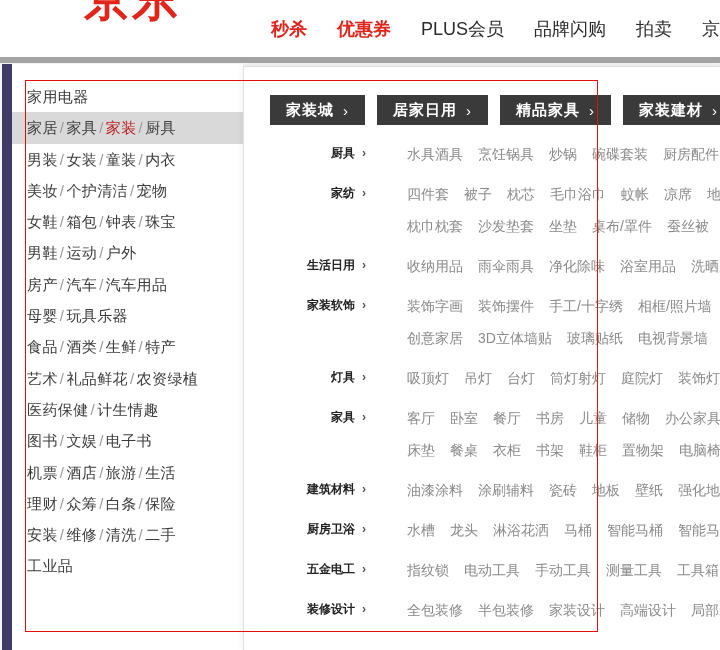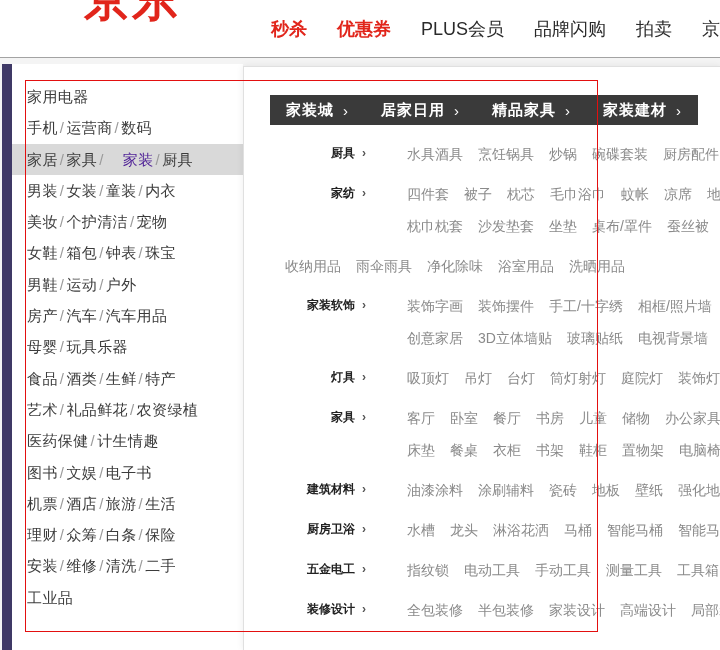--- a/index.html
+++ b/index.html
@@ -5,21 +5,21 @@
   html,body{margin:0;padding:0;}
   .page{
     position:relative; width:720px; height:650px; overflow:hidden;
     background:#f4f4f4;
     font-family:"Liberation Sans", sans-serif;
     -webkit-font-smoothing:antialiased;
   }
   
   .header{
     position:absolute; left:0; top:0; width:720px; height:57px;
-    background:#ffffff; border-bottom:1px solid #a3a3a3; overflow:hidden; z-index:2;
+    background:#ffffff; border-bottom:6px solid #a3a3a3; overflow:hidden; z-index:2;
   }
   .logo{
     position:absolute; left:84px; top:-24px;
     font-size:46px; font-weight:bold; color:#e1251b; letter-spacing:2px;
     line-height:1; cursor:pointer;
   }
   .topnav{
     position:absolute; left:271px; top:0; height:57px;
     display:flex; align-items:center; gap:30px; white-space:nowrap;
   }
@@ -35,28 +35,28 @@
     position:absolute; left:12px; top:64px; width:231px; height:586px;
     background:#ffffff; z-index:1;
   }
   .side-list{ list-style:none; margin:0; padding:17px 0 0 0; }
   .side-item{
     height:31.3px; line-height:31.3px; padding-left:15px;
     font-size:15px; letter-spacing:.4px; color:#3c3c3c; white-space:nowrap; cursor:pointer;
   }
   .side-item.active{ background:#d9d9d9; }
   .side-item .sep{ color:#9a9a9a; padding:0 2px; }
-  .side-item .redseg{ color:#4c1d95;margin-left:17px; }
+  .side-item .redseg{ color:#b91c1c; }
   
   .flyout{
     position:absolute; left:243px; top:66px; width:478px; height:584px;
     background:#ffffff; border:1px solid #e0e0e0; border-right:none; border-bottom:none;
     box-shadow:0 0 7px rgba(0,0,0,.08); box-sizing:border-box; z-index:1; overflow:hidden;
   }
-  .banner-bar{ display:flex; gap:0; margin:28px 0 0 26px; }
+  .banner-bar{ display:flex; gap:12px; margin:28px 0 0 26px; }
   .banner-btn{
     display:flex; align-items:center; height:30px; padding:0 16px;
     background:#3a3a3a; color:#ffffff; border:none; font-family:inherit;
     font-size:15px; font-weight:bold; letter-spacing:1px; cursor:pointer; white-space:nowrap;
   }
   .banner-btn .chev{ margin-left:9px; font-weight:normal; font-size:15px; }
   .flyout-rows{ margin-top:13px; }
   .frow{ display:flex; margin-bottom:8px; }
   .flabel{
     width:122px; flex:0 0 122px; text-align:right; line-height:31px;
@@ -90,21 +90,20 @@
         <a class="nav-item">拍卖</a>
         <a class="nav-item">京东国际</a>
       </nav>
   </div>
 
   <div class="purple-strip"></div>
 
   <aside class="sidebar">
     <ul class="side-list">
         <li class="side-item"><span>家用电器</span></li>
-        <li class="side-item"><span>手机</span><span class="sep">/</span><span>运营商</span><span class="sep">/</span><span>数码</span></li>
         <li class="side-item active"><span>家居</span><span class="sep">/</span><span>家具</span><span class="sep">/</span><span class="redseg">家装</span><span class="sep">/</span><span>厨具</span></li>
         <li class="side-item"><span>男装</span><span class="sep">/</span><span>女装</span><span class="sep">/</span><span>童装</span><span class="sep">/</span><span>内衣</span></li>
         <li class="side-item"><span>美妆</span><span class="sep">/</span><span>个护清洁</span><span class="sep">/</span><span>宠物</span></li>
         <li class="side-item"><span>女鞋</span><span class="sep">/</span><span>箱包</span><span class="sep">/</span><span>钟表</span><span class="sep">/</span><span>珠宝</span></li>
         <li class="side-item"><span>男鞋</span><span class="sep">/</span><span>运动</span><span class="sep">/</span><span>户外</span></li>
         <li class="side-item"><span>房产</span><span class="sep">/</span><span>汽车</span><span class="sep">/</span><span>汽车用品</span></li>
         <li class="side-item"><span>母婴</span><span class="sep">/</span><span>玩具乐器</span></li>
         <li class="side-item"><span>食品</span><span class="sep">/</span><span>酒类</span><span class="sep">/</span><span>生鲜</span><span class="sep">/</span><span>特产</span></li>
         <li class="side-item"><span>艺术</span><span class="sep">/</span><span>礼品鲜花</span><span class="sep">/</span><span>农资绿植</span></li>
         <li class="side-item"><span>医药保健</span><span class="sep">/</span><span>计生情趣</span></li>
@@ -143,20 +142,21 @@
           </div>
         </div>
         <div class="frow">
           <div class="flabel"><span>家纺</span><span class="lchev">›</span></div>
           <div class="flines">
             <div class="fline"><a class="flink">四件套</a><a class="flink">被子</a><a class="flink">枕芯</a><a class="flink">毛巾浴巾</a><a class="flink">蚊帐</a><a class="flink">凉席</a><a class="flink">地毯</a></div>
             <div class="fline"><a class="flink">枕巾枕套</a><a class="flink">沙发垫套</a><a class="flink">坐垫</a><a class="flink">桌布/罩件</a><a class="flink">蚕丝被</a></div>
           </div>
         </div>
         <div class="frow">
+          <div class="flabel"><span>生活日用</span><span class="lchev">›</span></div>
           <div class="flines">
             <div class="fline"><a class="flink">收纳用品</a><a class="flink">雨伞雨具</a><a class="flink">净化除味</a><a class="flink">浴室用品</a><a class="flink">洗晒用品</a></div>
           </div>
         </div>
         <div class="frow">
           <div class="flabel"><span>家装软饰</span><span class="lchev">›</span></div>
           <div class="flines">
             <div class="fline"><a class="flink">装饰字画</a><a class="flink">装饰摆件</a><a class="flink">手工/十字绣</a><a class="flink">相框/照片墙</a></div>
             <div class="fline"><a class="flink">创意家居</a><a class="flink">3D立体墙贴</a><a class="flink">玻璃贴纸</a><a class="flink">电视背景墙</a></div>
           </div>

